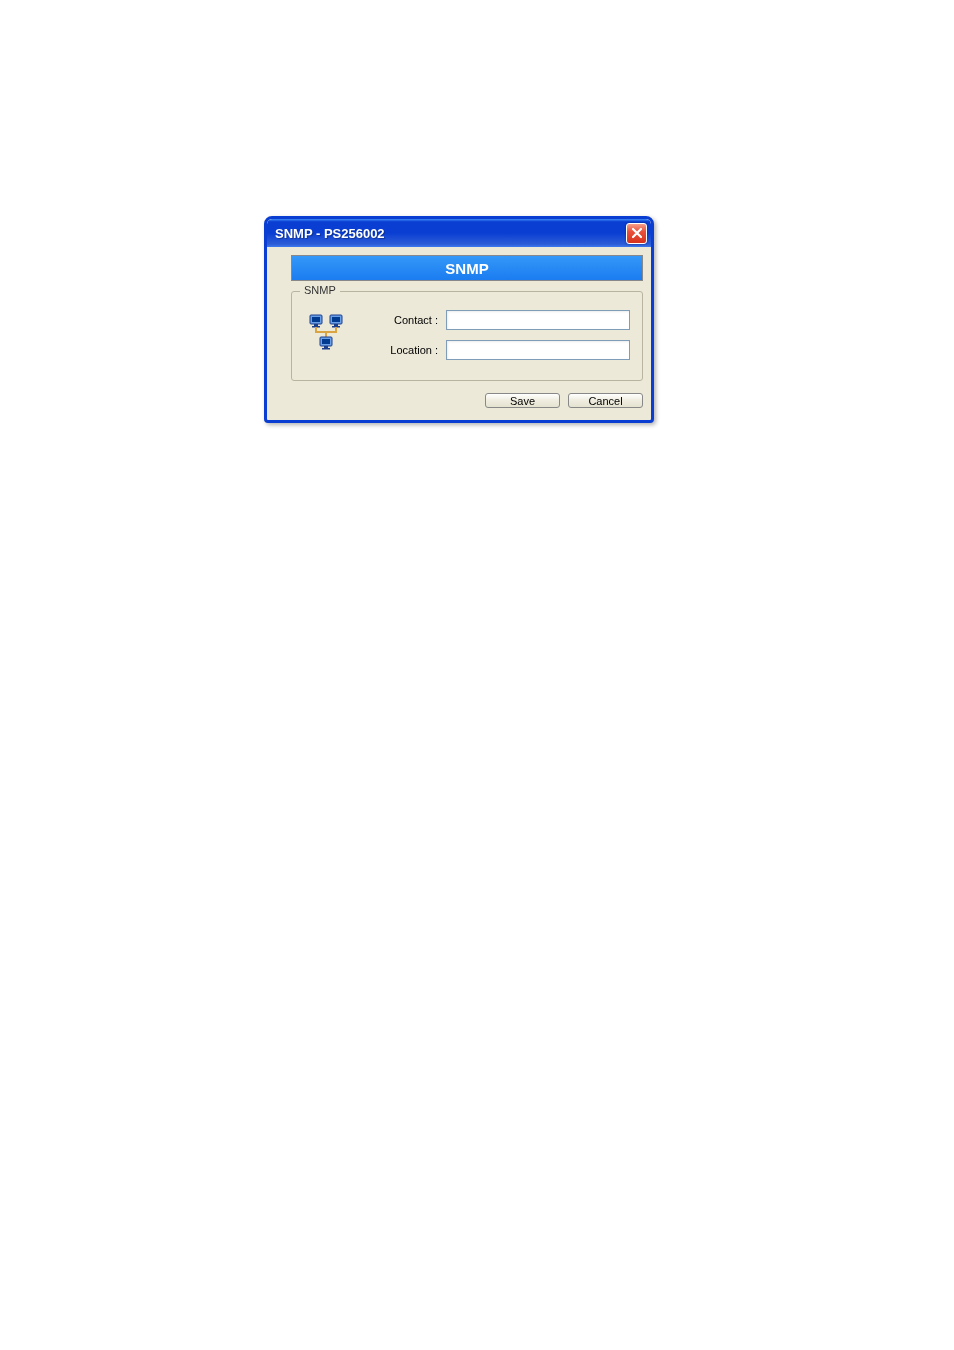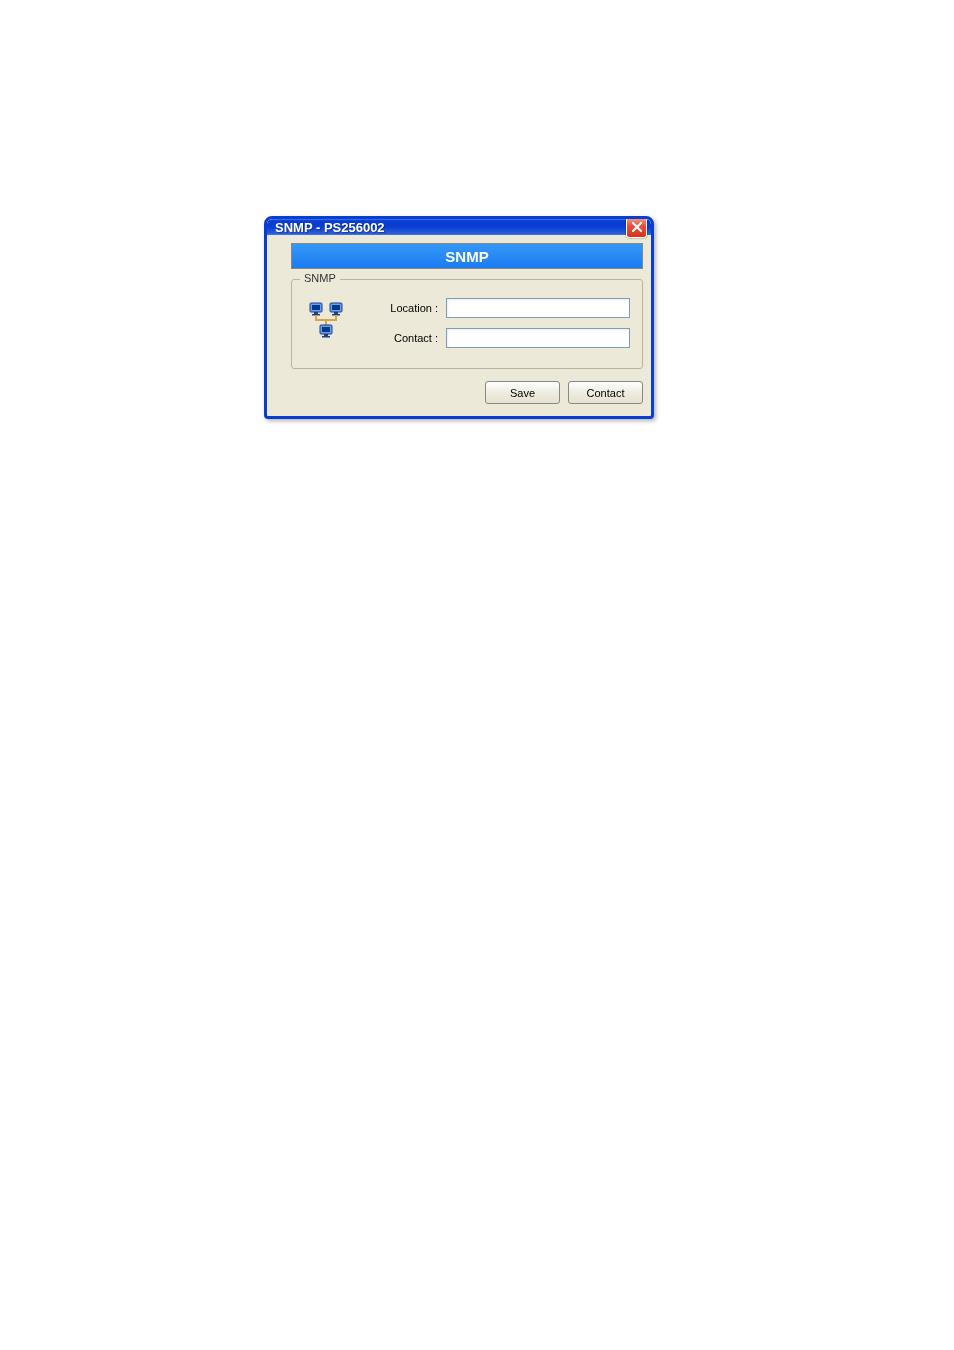--- a/index.html
+++ b/index.html
@@ -20,21 +20,21 @@
       top: 216px;
       width: 390px;
       border: 3px solid #0a3ed3;
       border-radius: 8px 8px 4px 4px;
       background: #ece9d8;
       box-shadow: 2px 2px 4px rgba(0,0,0,0.3);
       overflow: hidden;
     }
     .titlebar {
       background: linear-gradient(to bottom, #3e8af5 0%, #0a3ed3 10%, #0a3ed3 50%, #2c5cd6 90%, #3e7af0 100%);
-      height: 16px;
+      height: 28px;
       display: flex;
       align-items: center;
       justify-content: space-between;
       padding: 0 4px 0 8px;
       border-top-left-radius: 5px;
       border-top-right-radius: 5px;
     }
     .titlebar-text {
       color: #ffffff;
       font-size: 13px;
@@ -126,21 +126,21 @@
       box-shadow: inset 1px 1px 2px rgba(0,0,0,0.08);
     }
     .button-row {
       display: flex;
       justify-content: flex-end;
       gap: 8px;
       margin-top: 12px;
     }
     .btn {
       width: 75px;
-      height: 23px;
+      height: 15px;
       font-size: 11px;
       background: linear-gradient(to bottom, #ffffff 0%, #f0eee2 45%, #e5e2d0 100%);
       border: 1px solid #888;
       border-radius: 3px;
       cursor: pointer;
       font-family: Tahoma, Arial, sans-serif;
       color: #000;
     }
   </style>
 </head>
@@ -179,29 +179,29 @@
           <path d="M8 15 L8 20 L18 20 L18 25 M28 15 L28 20 L18 20" stroke="#d9a441" stroke-width="2" fill="none"></path>
 
           <rect x="12" y="25" width="12" height="9" rx="1" fill="#6aa0e8" stroke="#1c3f8c" stroke-width="1"></rect>
           <rect x="14" y="27" width="8" height="5" fill="#003b8f"></rect>
           <rect x="16" y="34" width="4" height="2" fill="#1c3f8c"></rect>
           <rect x="14" y="36" width="8" height="1.5" fill="#1c3f8c"></rect>
         </svg>
 
         <div class="form-rows">
           <div class="form-row">
-            <span class="form-label">Location :</span>
+            <span class="form-label">Contact :</span>
             <input type="text" class="form-input" value="" style="">
           </div>
           <div class="form-row">
-            <span class="form-label">Contact :</span>
+            <span class="form-label">Location :</span>
             <input type="text" class="form-input" value="" style="">
           </div>
         </div>
       </div>
     </div>
 
     <div class="button-row">
       <button class="btn">Save</button>
-      <button class="btn">Contact</button>
+      <button class="btn">Cancel</button>
     </div>
   </div>
 </div>
 
 </body></html>

